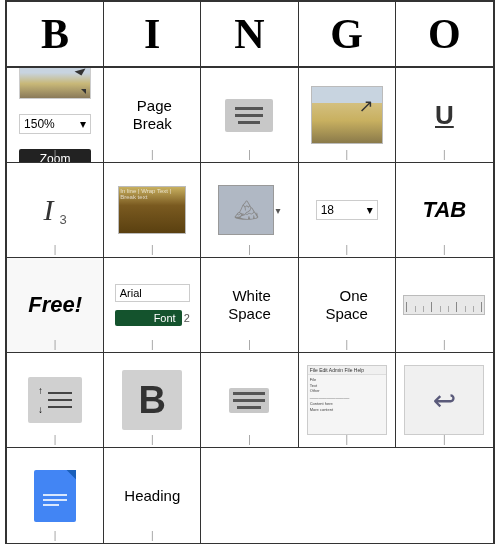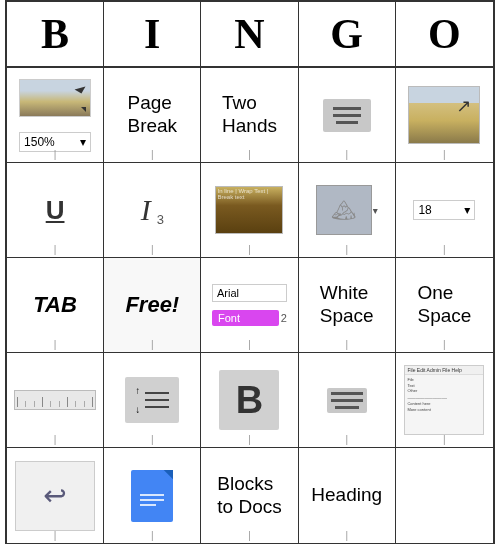--- a/index.html
+++ b/index.html
@@ -55,23 +55,23 @@
       position: absolute;
       bottom: 2px;
       left: 50%;
       transform: translateX(-50%);
       font-size: 10px;
       color: #999;
     }
 
     
     .cell-text {
-      font-size: 19px;
+      font-size: 15px;
       font-weight: normal;
-      text-align: left;
+      text-align: right;
       line-height: 1.2;
     }
     .cell-text-lg {
       font-size: 22px;
       font-weight: bold;
       text-align: center;
       font-style: italic;
     }
 
     
@@ -162,27 +162,27 @@
       width: 75px;
       text-align: left;
     }
     .font-row {
       display: flex;
       align-items: center;
       gap: 2px;
       width: 75px;
     }
     .font-btn {
-      background: #d946ef;
+      background: #14532d;
       color: #fff;
       padding: 2px 6px;
       font-size: 11px;
       border-radius: 2px;
       flex: 1;
-      text-align: left;
+      text-align: right;
     }
     .font-num {
       font-size: 11px;
       color: #555;
     }
 
     
     .img-with-arrow {
       display: flex;
       align-items: center;
@@ -340,30 +340,28 @@
     <div class="cell">
       <div class="zoom-cell-inner">
         <div style="width:72px;height:38px;background:linear-gradient(180deg,#c8d4e0 30%,#c8b878 60%,#8a7a5a 100%);position:relative;border:1px solid #ccc;">
           <div style="position:absolute;top:4px;right:6px;width:0;height:0;border-left:8px solid transparent;border-bottom:8px solid #333;transform:rotate(30deg);"></div>
           <div style="position:absolute;bottom:4px;right:4px;width:0;height:0;border-top:5px solid #333;border-left:5px solid transparent;"></div>
         </div>
         <div class="zoom-dropdown">
           <span>150%</span>
           <span>▾</span>
         </div>
+        <div class="zoom-btn">Zoom</div>
       </div>
     </div>
 
     <div class="cell">
       <div class="cell-text">Page<br>Break</div>
     </div>
 
-    <div class="cell">
-      <div class="cell-text">Two<br>Hands</div>
-    </div>
 
     <div class="cell">
       <div class="menu-lines">
         <div class="menu-line"></div>
         <div class="menu-line"></div>
         <div class="menu-line short"></div>
       </div>
     </div>
 
     <div class="cell">
@@ -506,22 +504,19 @@
     <div class="cell">
       <div class="docs-icon">
         <div class="docs-lines">
           <div class="docs-line"></div>
           <div class="docs-line"></div>
           <div class="docs-line short"></div>
         </div>
       </div>
     </div>
 
-    <div class="cell">
-      <div class="cell-text">Blocks<br>to Docs</div>
-    </div>
 
     <div class="cell">
       <div class="cell-text">Heading</div>
     </div>
 
   </div>
 </div>
 
 </body></html>

